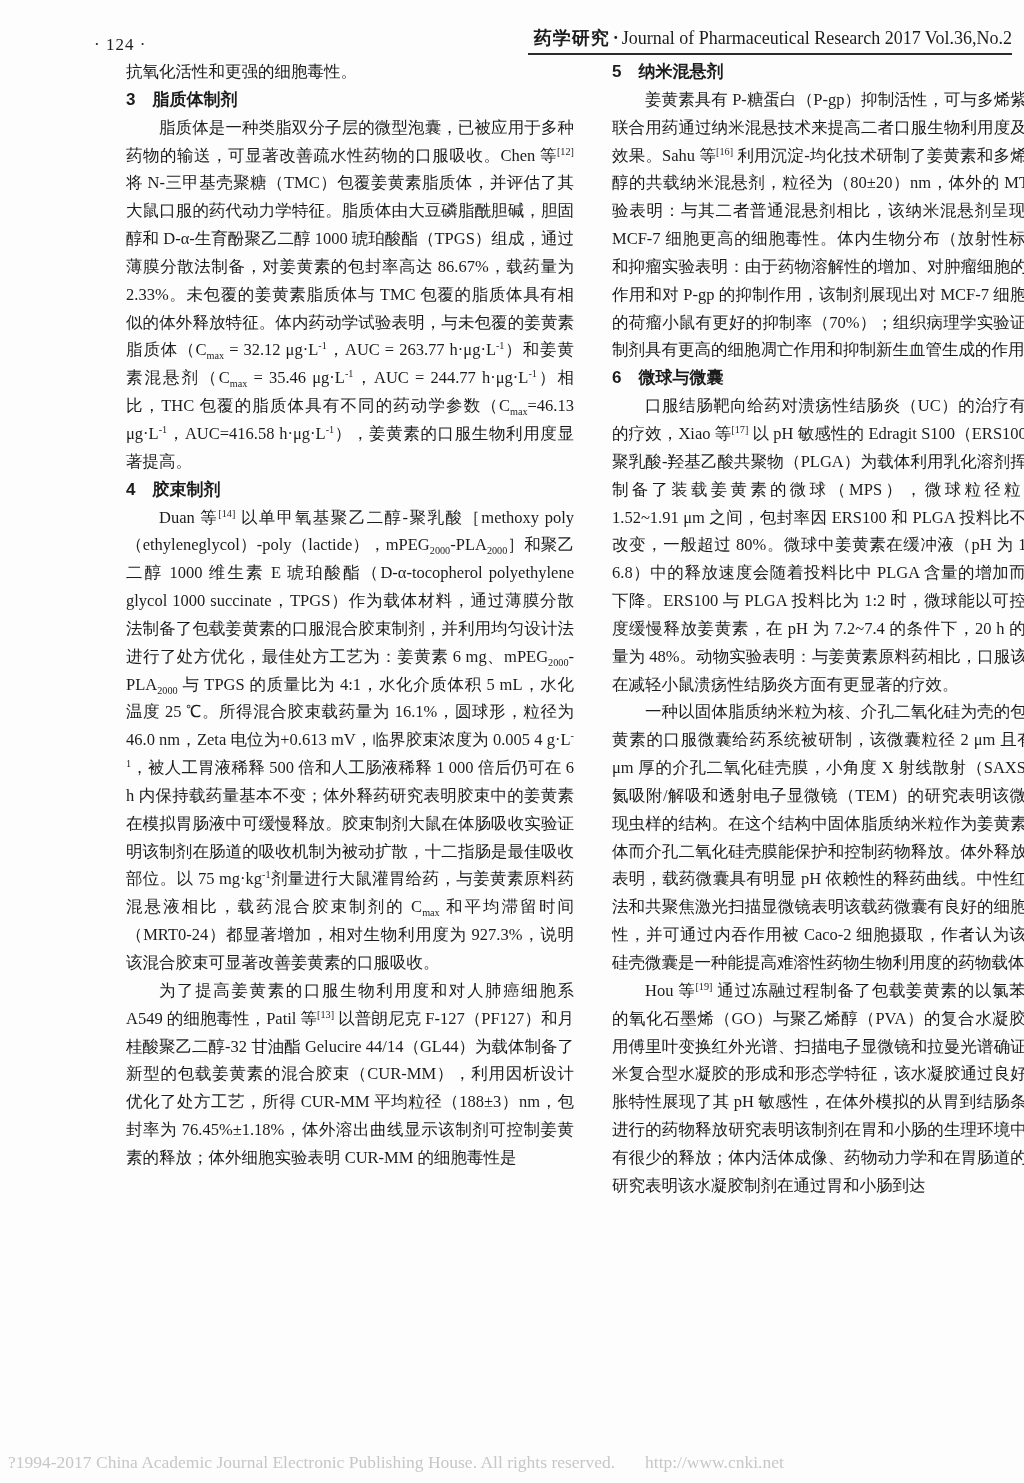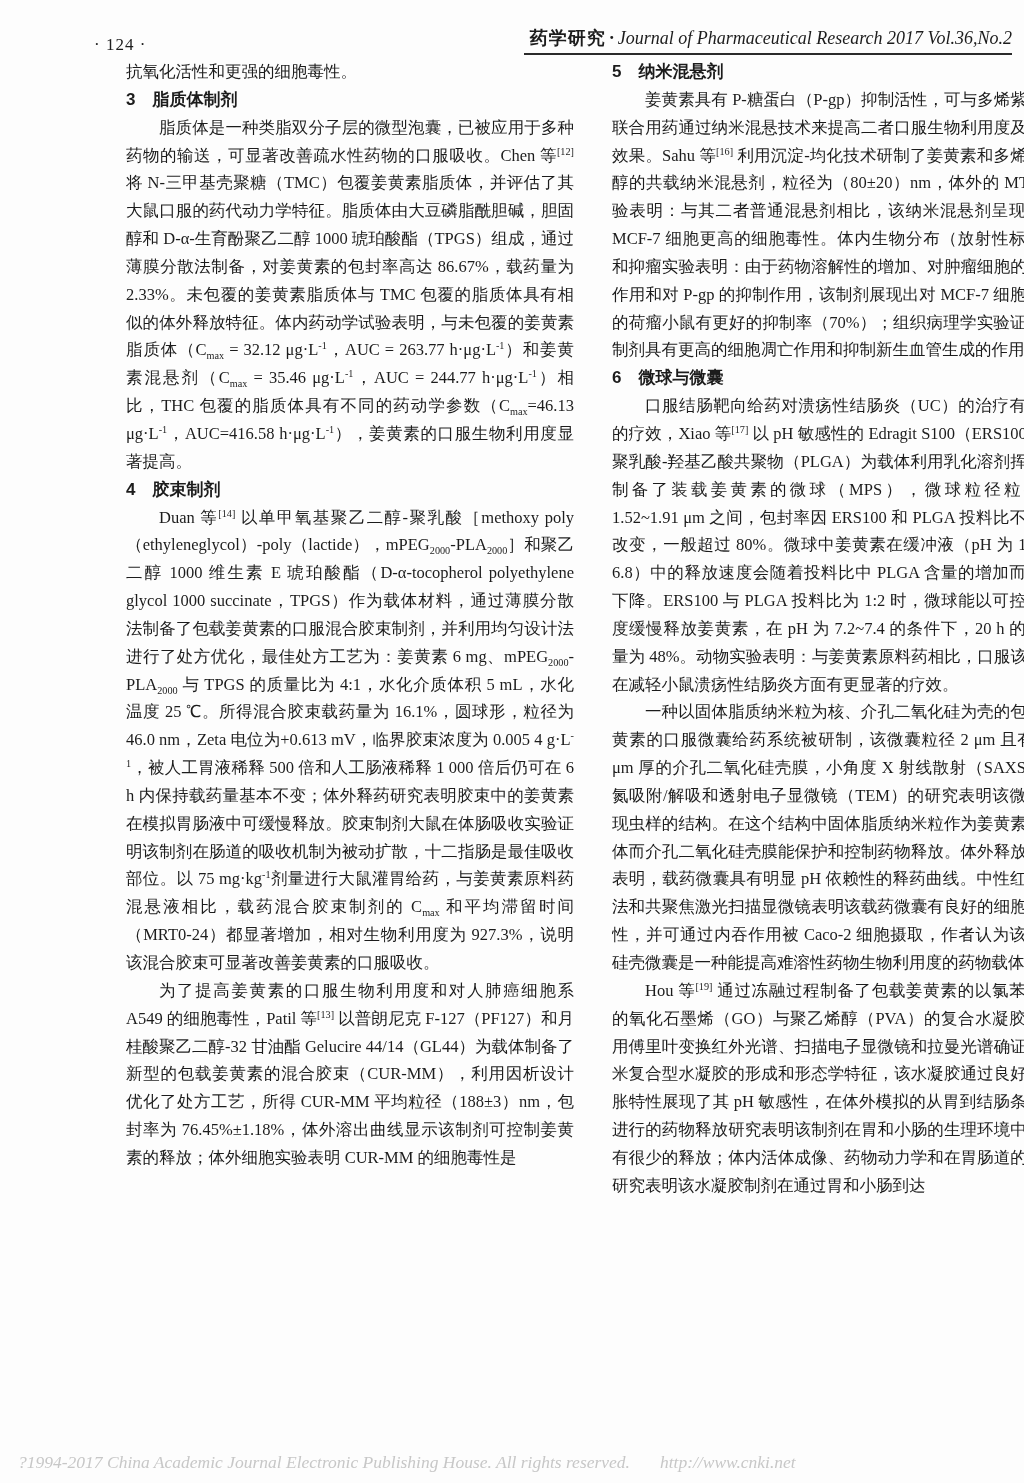--- a/index.html
+++ b/index.html
@@ -17,42 +17,42 @@
     font-size: 17px;
   }
   .page-num { padding-left: 16px; letter-spacing: 1px; }
   .journal-title {
     border-bottom: 2px solid #2b2b2b;
     padding-bottom: 3px; padding-left: 6px;
     font-size: 18px; white-space: nowrap;
   }
   .journal-cn { font-weight: bold; letter-spacing: 1px; }
   .journal-sep { font-weight: bold; padding: 0 3px; }
-  .journal-en { font-style: italic; font-family: "Liberation Serif", serif; }
+  .journal-en { font-family: "Liberation Serif", serif; }
   .page-body {
     position: absolute; top: 58px; left: 78px; width: 934px; height: 1342px;
     display: flex; justify-content: space-between;
     overflow: hidden;
     margin-left: 48px;
   }
   .col {
     width: 448px; height: 100%; overflow: hidden;
     font-size: 16.5px; line-height: 27.85px;
     text-align: justify;
   }
   .sec-heading {
     font-family: "Liberation Sans", sans-serif;
     font-weight: bold; font-size: 17px;
   }
   .para { margin: 0; }
   .para.indent { text-indent: 2em; }
   sup, sub { font-size: 0.62em; line-height: 0; }
   .page-footer {
-    position: absolute; top: 1452px; left: 18px; width: 960px;
-    color: #c7c7c7; font-size: 17.5px; white-space: nowrap; font-style: italic;
+    position: absolute; top: 1452px; left: 8px; width: 960px;
+    color: #c7c7c7; font-size: 17.5px; white-space: nowrap;
   }
   .footer-url { margin-left: 30px; }
 </style>
 </head>
 <body>
 
 <div class="page-header">
   <span class="page-num">· 124 ·</span>
   <span class="journal-title">
     <span class="journal-cn">药学研究</span><span class="journal-sep">·</span><span class="journal-en">Journal of Pharmaceutical Research 2017 Vol.36,No.2</span>

